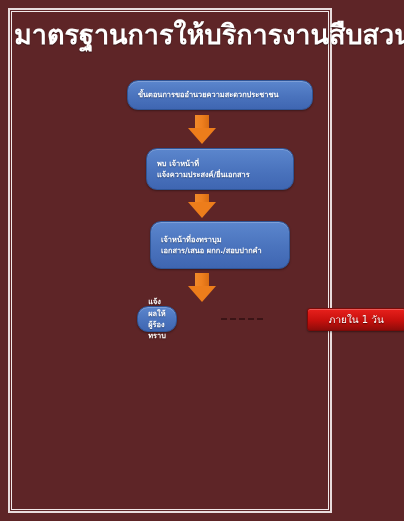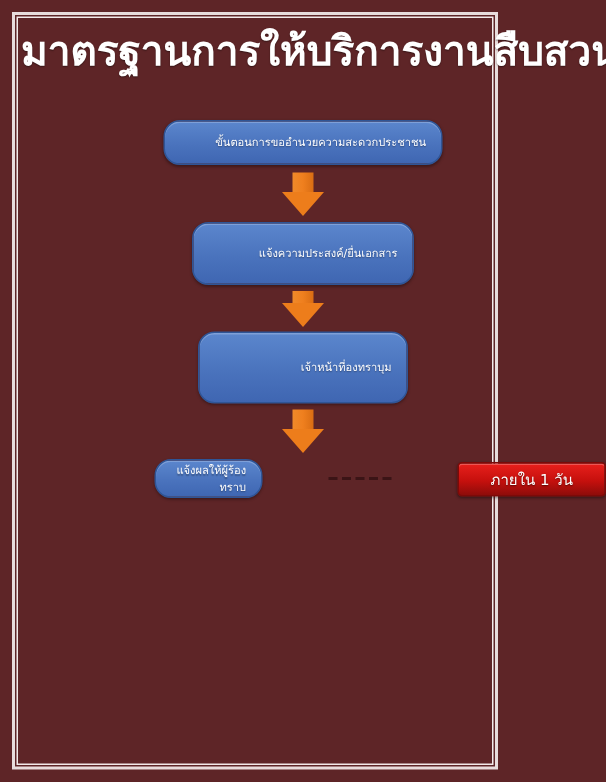--- a/index.html
+++ b/index.html
@@ -71,29 +71,30 @@
     align-items: center;
   }
 
   .node {
     position: relative;
     background: linear-gradient(180deg, #5b86cd 0%, #4a73bd 55%, #3f66b2 100%);
     border: 1px solid #2f5596;
     border-radius: 11px;
     color: #ffffff;
     font-size: 7.4px;
-    font-weight: normal;
+    font-weight: bold;
     line-height: 1.55;
-    text-align: right;
+    text-align: left;
     padding: 6px 10px;
     box-shadow: 0 1px 2px rgba(0,0,0,.35), inset 0 1px 0 rgba(255,255,255,.22);
     text-shadow: 0 1px 1px rgba(0,0,0,.35);
     display: flex;
     flex-direction: column;
     justify-content: center;
+    margin-left: 36px;
   }
 
   .node.n1 { width: 186px; height: 30px; }
   .node.n2 { width: 148px; height: 42px; }
   .node.n3 { width: 140px; height: 48px; }
   .node.n4 { width: 123px; height: 26px; }
 
   .node-line { display: block; }
 
   
@@ -165,30 +166,32 @@
     <div class="node n1">
       <span class="node-line">ขั้นตอนการขออำนวยความสะดวกประชาชน</span>
     </div>
 
     <div class="arrow a1">
       <div class="shaft"></div>
       <div class="head"></div>
     </div>
 
     <div class="node n2">
+      <span class="node-line">พบ เจ้าหน้าที่</span>
       <span class="node-line">แจ้งความประสงค์/ยื่นเอกสาร</span>
     </div>
 
     <div class="arrow a2">
       <div class="shaft"></div>
       <div class="head"></div>
     </div>
 
     <div class="node n3">
       <span class="node-line">เจ้าหน้าที่องทราบุม</span>
+      <span class="node-line">เอกสาร/เสนอ ผกก./สอบปากคำ</span>
     </div>
 
     <div class="arrow a3">
       <div class="shaft"></div>
       <div class="head"></div>
     </div>
 
     <div class="row-final">
       <div class="spacer-left"></div>
       <div class="node n4">

